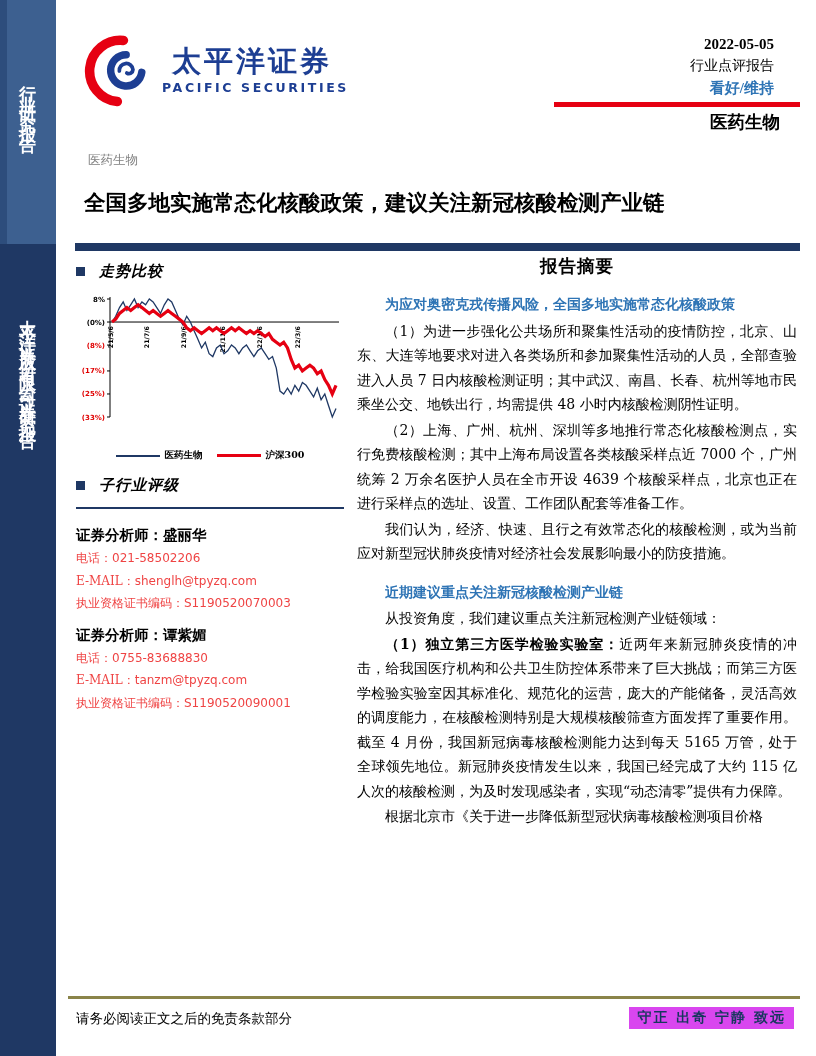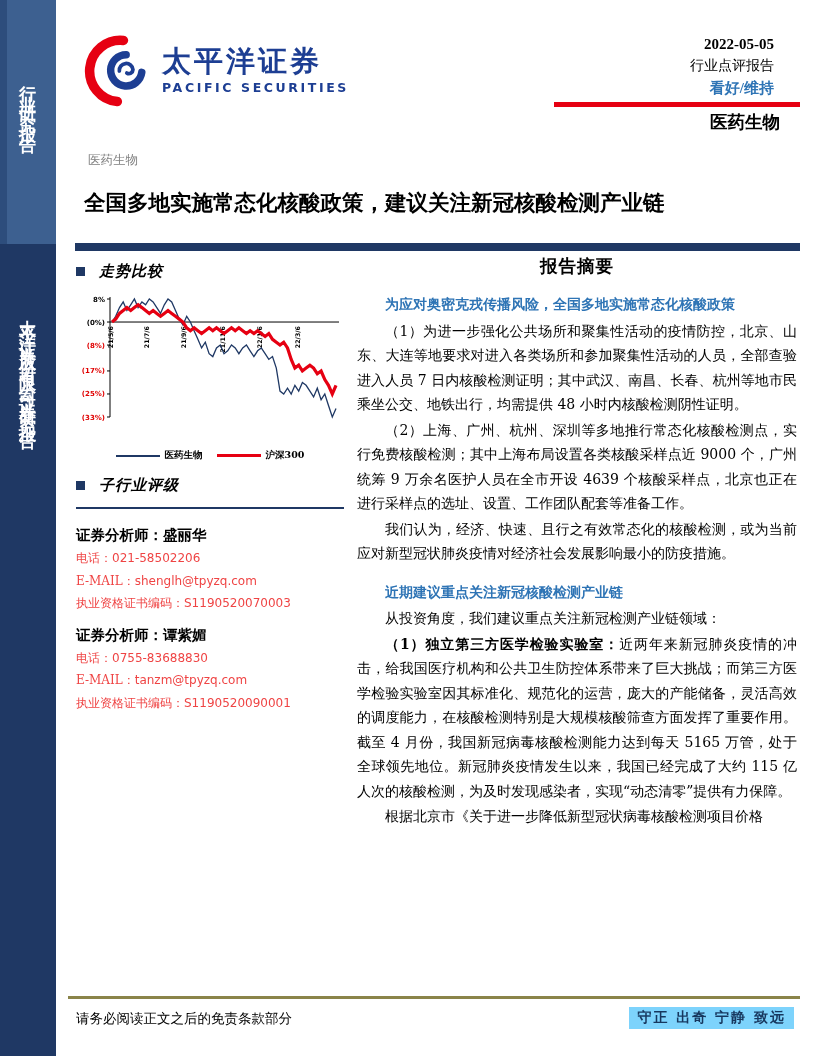--- a/index.html
+++ b/index.html
@@ -12,21 +12,21 @@
   .sidebar-top .edge{position:absolute;left:0;top:0;width:7px;height:244px;background:#2d4d7c;}
   .sidebar-bottom{position:absolute;left:0;top:244px;width:56px;height:812px;background:#1f3864;}
   .vtext{writing-mode:vertical-rl;text-orientation:upright;color:#ffffff;
          font-weight:bold;white-space:nowrap;}
   .vtext-top{position:absolute;left:17px;top:72px;font-size:17px;letter-spacing:10px;}
   .vtext-bottom{position:absolute;left:17px;top:62px;font-size:17px;letter-spacing:7px;}
 
   
   .logo-wrap{position:absolute;left:84px;top:28px;width:380px;height:92px;}
   .logo-svg{position:absolute;left:0;top:0;width:68px;height:86px;}
-  .brand-cn{position:absolute;left:78px;top:14px;font-size:29px;font-weight:bold;
+  .brand-cn{position:absolute;left:88px;top:14px;font-size:29px;font-weight:bold;
             color:#1d3e93;letter-spacing:3px;font-family:"DejaVu Sans","Liberation Sans",sans-serif;}
   .brand-en{position:absolute;left:78px;top:52px;font-size:12.5px;font-weight:bold;
             color:#1d3e93;letter-spacing:2.6px;font-family:"DejaVu Sans","Liberation Sans",sans-serif;}
   .header-meta{position:absolute;right:16px;top:34px;width:246px;text-align:right;
                font-family:Liberation Serif, serif;}
   .hm-date{font-size:15px;font-weight:bold;color:#000;padding-right:26px;line-height:21px;}
   .hm-type{font-size:14px;color:#000;padding-right:26px;line-height:22px;}
   .hm-rating{font-size:15px;font-weight:bold;color:#2e74b5;padding-right:26px;line-height:22px;}
   .hm-bar{height:5px;background:#e60012;margin-top:3px;}
   .hm-industry{font-size:17.5px;font-weight:bold;color:#000;padding-right:20px;line-height:26px;margin-top:2px;}
@@ -64,21 +64,21 @@
   #summary-body{margin-top:12px;}
   #summary-body p{margin:1px;font-size:14px;line-height:24.5px;color:#000;
                   text-align:justify;text-indent:2em;}
   #summary-body p.sub{color:#2e74b5;font-weight:bold;margin-top:14px;margin-bottom:2px;}
   #summary-body p b{font-weight:bold;}
 
   
   .footer-line{position:absolute;left:68px;right:16px;top:996px;height:3px;background:#8a8449;}
   .footer-disclaimer{position:absolute;left:76px;top:1010px;font-size:13.5px;color:#000;}
   .footer-motto{position:absolute;right:22px;top:1007px;font-size:14px;font-weight:bold;
-                color:#17375e;background:#7dd3fc;padding:2px 8px;letter-spacing:2px;}
+                color:#17375e;background:#d946ef;padding:2px 8px;letter-spacing:2px;}
 </style>
 </head>
 <body>
 
 <div class="sidebar">
   <div class="sidebar-top">
     <div class="edge"></div>
     <div class="vtext vtext-top">行业研究报告</div>
   </div>
   <div class="sidebar-bottom">
@@ -166,21 +166,21 @@
       <div class="an-row"><span class="an-label">E-MAIL：</span><span class="an-val">tanzm@tpyzq.com</span></div>
       <div class="an-row"><span class="an-label">执业资格证书编码：</span><span class="an-val">S1190520090001</span></div>
     </div>
 </div>
 
 <div class="right-col">
   <div class="summary-heading">报告摘要</div>
   <div id="summary-body">
       <p class="sub">为应对奥密克戎传播风险，全国多地实施常态化核酸政策</p>
       <p class="para">（1）为进一步强化公共场所和聚集性活动的疫情防控，北京、山东、大连等地要求对进入各类场所和参加聚集性活动的人员，全部查验进入人员 7 日内核酸检测证明；其中武汉、南昌、长春、杭州等地市民乘坐公交、地铁出行，均需提供 48 小时内核酸检测阴性证明。</p>
-      <p class="para">（2）上海、广州、杭州、深圳等多地推行常态化核酸检测点，实行免费核酸检测；其中上海布局设置各类核酸采样点近 9000 个，广州统筹 9 万余名医护人员在全市开设 4639 个核酸采样点，北京也正在进行采样点的选址、设置、工作团队配套等准备工作。</p>
+      <p class="para">（2）上海、广州、杭州、深圳等多地推行常态化核酸检测点，实行免费核酸检测；其中上海布局设置各类核酸采样点近 7000 个，广州统筹 2 万余名医护人员在全市开设 4639 个核酸采样点，北京也正在进行采样点的选址、设置、工作团队配套等准备工作。</p>
       <p class="para">我们认为，经济、快速、且行之有效常态化的核酸检测，或为当前应对新型冠状肺炎疫情对经济社会发展影响最小的防疫措施。</p>
       <p class="sub">近期建议重点关注新冠核酸检测产业链</p>
       <p class="para">从投资角度，我们建议重点关注新冠检测产业链领域：</p>
       <p class="para"><b>（1）独立第三方医学检验实验室：</b>近两年来新冠肺炎疫情的冲击，给我国医疗机构和公共卫生防控体系带来了巨大挑战；而第三方医学检验实验室因其标准化、规范化的运营，庞大的产能储备，灵活高效的调度能力，在核酸检测特别是大规模核酸筛查方面发挥了重要作用。截至 4 月份，我国新冠病毒核酸检测能力达到每天 5165 万管，处于全球领先地位。新冠肺炎疫情发生以来，我国已经完成了大约 115 亿人次的核酸检测，为及时发现感染者，实现“动态清零”提供有力保障。</p>
       <p class="para">根据北京市《关于进一步降低新型冠状病毒核酸检测项目价格</p>
     </div>
 </div>
 
 <div class="footer-line"></div>
 <div class="footer-disclaimer">请务必阅读正文之后的免责条款部分</div>

